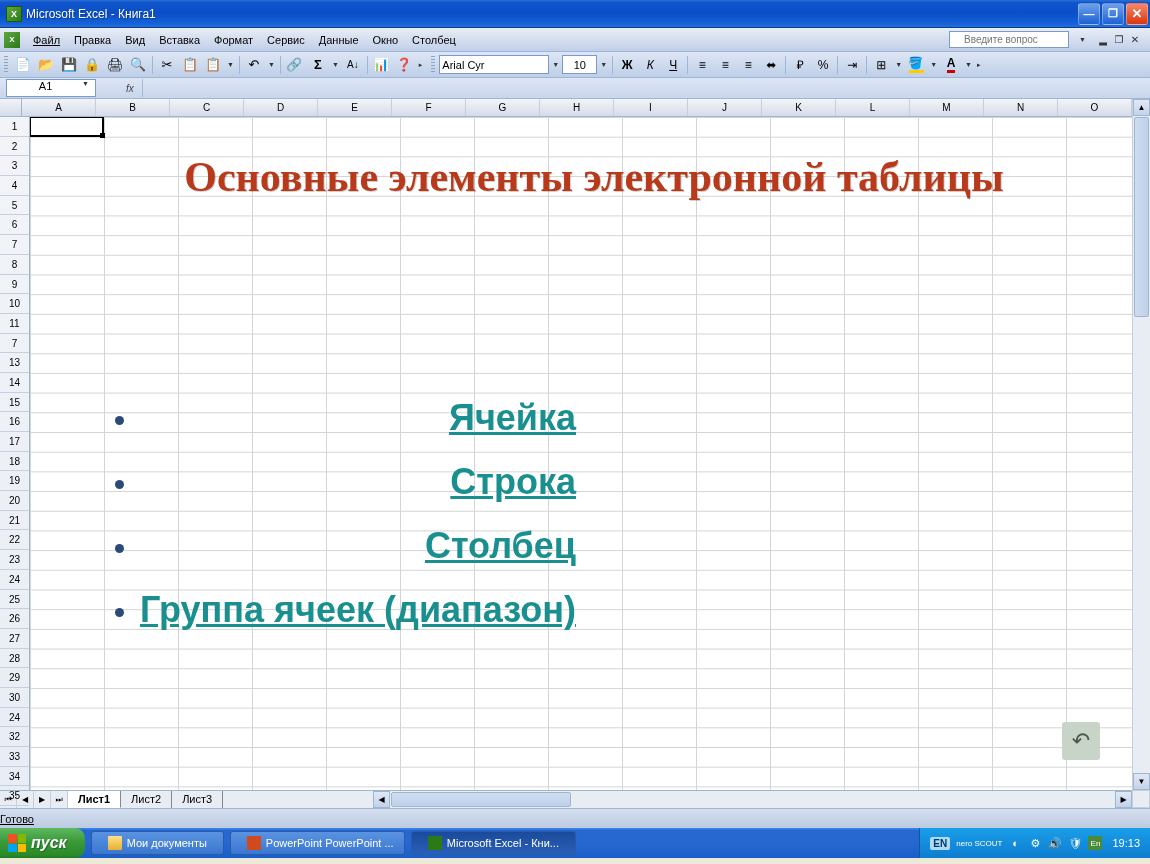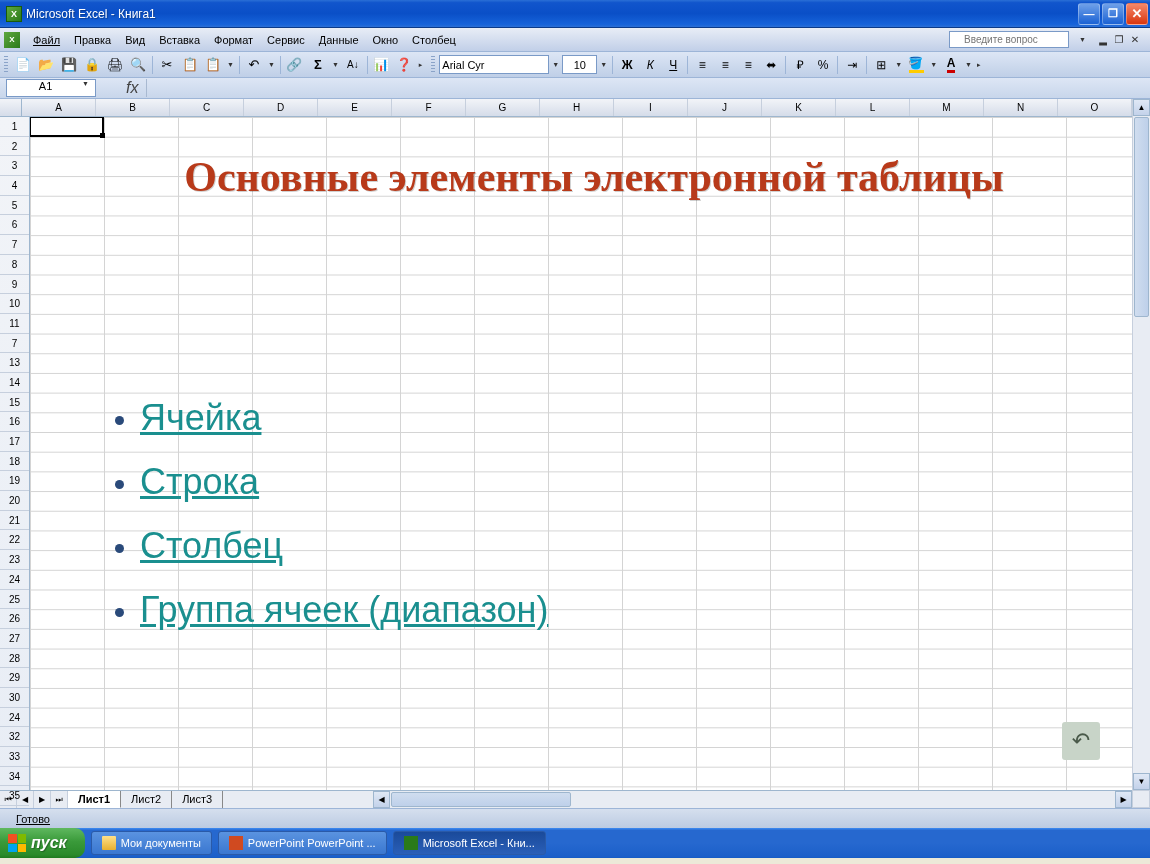--- a/index.html
+++ b/index.html
@@ -30,39 +30,39 @@
 .tb-sep { width: 1px; height: 18px; background: #9db5d7; margin: 0 2px; }
 .tb-select { height: 19px; font-size: 11px; border: 1px solid #7a9ac7; padding: 0 2px; background: white; }
 .font-name { width: 110px; }
 .font-size { width: 35px; text-align: center; }
 .dd-arrow { font-size: 7px; color: #333; padding: 0 2px; cursor: pointer; }
 
 
 .fbar-row { height: 21px; background: linear-gradient(to bottom,#dde6f5,#c8d6eb); display: flex; align-items: center; border-bottom: 1px solid #9db5d7; }
 .name-box { width: 90px; height: 18px; background: white; border: 1px solid #7a9ac7; margin-left: 6px; display: flex; align-items: flex-start; padding: 0 4px; font-size: 11px; }
 .name-box .nb-text { flex:1; text-align: center; }
-.fx-label { margin: 0 8px 0 30px; font-style: italic; font-size: 16px; color: #444; }
+.fx-label { margin: 0 8px 0 30px; font-style: italic; font-size: 10px; color: #444; }
 .formula-input { flex: 1; height: 18px; border: none; border-left: 1px solid #a8b9d1; background: transparent; padding: 0 4px; font-size: 11px; }
 
 
 .sheet-wrap { position: relative; height: 709px; background: white; }
 .col-headers { position: absolute; left: 0; top: 0; right: 18px; height: 18px; display: flex; background: linear-gradient(to bottom,#f2f4f8,#d5dce9); border-bottom: 1px solid #9eb6ce; z-index: 2; }
 .corner-box { width: 30px; height: 18px; background: linear-gradient(to bottom,#f2f4f8,#d5dce9); border-right: 1px solid #9eb6ce; border-bottom: 1px solid #9eb6ce; }
 .col-h { width: 74px; text-align: center; font-size: 10px; border-right: 1px solid #c6cfdd; line-height: 18px; cursor: pointer; }
 .row-headers { position: absolute; left: 0; top: 18px; width: 30px; bottom: 18px; background: linear-gradient(to bottom,#f2f4f8,#e8edf5); border-right: 1px solid #9eb6ce; z-index: 2; }
 .row-h { height: 19.7px; text-align: center; font-size: 10px; border-bottom: 1px solid #c6cfdd; line-height: 19.7px; cursor: pointer; }
 .grid { position: absolute; left: 30px; top: 18px; right: 18px; bottom: 18px; overflow: hidden; }
 .grid-bg { position: absolute; top: 0; left: 0; width: 2500px; height: 2000px;
   background-image: linear-gradient(to right,#d4d4d4 1px,transparent 1px),linear-gradient(to bottom,#d4d4d4 1px,transparent 1px);
   background-size: 74px 19.7px; }
 .active-cell { position: absolute; left: -1px; top: -1px; width: 75px; height: 20.7px; border: 2px solid black; pointer-events: none; z-index: 3; }
 .active-cell::after { content: ''; position: absolute; right: -3px; bottom: -3px; width: 5px; height: 5px; background: black; }
 
 .overlay-title { position: absolute; color: #b83a1a; top: 32px; left: 66px; right: 40px; text-align: center; font-family: Georgia, 'Times New Roman', serif; font-size: 42px; font-weight: bold; text-shadow: 1px 1px 0 rgba(0,0,0,.18); line-height: 1.35; pointer-events: none; }
-.overlay-list { position: absolute; top: 280px; left: 80px; font-family: Georgia, serif; font-size: 36px; font-weight: normal; color: #1a8f8f; }
+.overlay-list { position: absolute; top: 280px; left: 80px; font-family: Georgia, serif; font-size: 36px; font-weight: bold; color: #1a8f8f; text-align: right; }
 .overlay-list li { margin-bottom: 22px; list-style: disc; margin-left: 30px; }
 .overlay-list li::marker { color: #2a4a7a; font-size: 30px; }
 .overlay-list a { color: #1a8f8f; text-decoration: underline; cursor: pointer; }
 .back-icon { position: absolute; right: 32px; bottom: 30px; width: 38px; height: 38px; background: #c8d4c8; display: flex; align-items: center; justify-content: center; font-size: 22px; color: #4a5a4a; border-radius: 3px; cursor: pointer; }
 
 .vscroll { position: absolute; right: 0; top: 0; width: 18px; bottom: 18px; background: #e8ecf3; border-left: 1px solid #c6cfdd; }
 .vscroll .arrow { height: 17px; background: linear-gradient(to bottom,#e0e8f5,#c3d2ea); display: flex; align-items: center; justify-content: center; font-size: 8px; cursor: pointer; border: 1px solid #9eb6ce; }
 .vscroll .arrow.down { position: absolute; bottom: 0; left: 0; right: 0; }
 .vscroll .thumb { position: absolute; top: 18px; left: 1px; right: 1px; height: 200px; background: linear-gradient(to right,#d0ddef,#bed0ea); border: 1px solid #9eb6ce; border-radius: 2px; cursor: pointer; }
 
@@ -72,28 +72,28 @@
 .tab-nav-btn { width: 17px; display: flex; align-items: center; justify-content: center; font-size: 8px; cursor: pointer; border-right: 1px solid #c6cfdd; }
 .sheet-tab { padding: 0 10px; font-size: 11px; line-height: 17px; border-right: 1px solid #888; cursor: pointer; background: #e8ecf3; }
 .sheet-tab.active { background: white; font-weight: bold; border-bottom: 1px solid white; }
 .hscroll-track { flex: 1; position: relative; background: #e8ecf3; margin-left: 150px; }
 .hscroll-arrow { position: absolute; top: 0; width: 17px; height: 17px; background: linear-gradient(to bottom,#e0e8f5,#c3d2ea); border: 1px solid #9eb6ce; display: flex; align-items: center; justify-content: center; font-size: 8px; cursor: pointer; }
 .hscroll-arrow.left { left: 0; } .hscroll-arrow.right { right: 0; }
 .hscroll-thumb { position: absolute; left: 18px; top: 1px; bottom: 1px; width: 180px; background: linear-gradient(to bottom,#d0ddef,#bed0ea); border: 1px solid #9eb6ce; border-radius: 2px; cursor: pointer; }
 .hcorner { position: absolute; right: 0; bottom: 0; width: 18px; height: 18px; background: #e8ecf3; border: 1px solid #c6cfdd; }
 
 
-.statusbar { height: 20px; background: linear-gradient(to bottom,#d5dfee,#bccbe2); border-top: 1px solid #9db5d7; padding: 0 16px; font-size: 11px; line-height: 20px; text-decoration: underline; }
+.statusbar { height: 20px; background: linear-gradient(to bottom,#d5dfee,#bccbe2); border-top: 1px solid #9db5d7; padding: 0 0; font-size: 11px; line-height: 20px; text-decoration: underline; }
 
 
 .taskbar { height: 30px; background: linear-gradient(to bottom,#3f8cf3 0%,#2668cf 8%,#2668cf 50%,#1b5fc9 95%,#145ac5 100%); display: flex; align-items: center; color: white; font-size: 11px; }
 .start-btn { height: 30px; padding: 0 18px 0 8px; background: linear-gradient(to bottom,#5fb85f 0%,#3a9a3a 45%,#2a8a2a 90%,#1f7a1f 100%); border-radius: 0 10px 10px 0; display: flex; align-items: center; gap: 5px; font-style: italic; font-weight: bold; font-size: 16px; cursor: pointer; text-shadow: 1px 1px 1px rgba(0,0,0,.3); }
 .start-logo { width: 18px; height: 18px; display: grid; grid-template: 1fr 1fr/1fr 1fr; gap: 1px; }
 .start-logo span:nth-child(1){background:#f25022}.start-logo span:nth-child(2){background:#7fba00}.start-logo span:nth-child(3){background:#00a4ef}.start-logo span:nth-child(4){background:#ffb900}
-.task-item { height: 24px; margin-left: 6px; padding: 0 10px; background: linear-gradient(to bottom,#5a93e0,#3a77d0); border-radius: 3px; display: flex; align-items: center; gap: 5px; cursor: pointer; max-width: 175px; overflow: hidden; white-space: nowrap; border: 1px solid #2a5aa8; }
+.task-item { height: 24px; margin-left: 6px; padding: 0 16px; background: linear-gradient(to bottom,#5a93e0,#3a77d0); border-radius: 3px; display: flex; align-items: center; gap: 5px; cursor: pointer; max-width: 175px; overflow: hidden; white-space: nowrap; border: 1px solid #2a5aa8; }
 .task-item.active { background: linear-gradient(to bottom,#1a4a9a,#2a5fb8); }
 .task-icon { width: 14px; height: 14px; flex-shrink: 0; }
 .tray { margin-left: auto; height: 30px; background: linear-gradient(to bottom,#1a9ee8,#0d7dd0); display: flex; align-items: center; padding: 0 10px; gap: 6px; border-left: 1px solid #0a5aa0; }
 .tray-icon { width: 14px; height: 14px; cursor: pointer; font-size: 11px; display: flex; align-items: center; justify-content: center; }
 .clock { font-size: 11px; margin-left: 4px; }
 .lang-box { background: #addbf7; color: #003a6a; padding: 1px 3px; font-size: 10px; font-weight: bold; border-radius: 2px; }
 
 
 .ico { width:16px; height:16px; display:inline-flex; align-items:center; justify-content:center; font-size:13px; }
 </style>
@@ -344,13 +344,23 @@
     <span>Мои документы</span>
   </div>
   <div class="task-item">
     <span class="task-icon" style="background:#d04a20"></span>
     <span>PowerPoint PowerPoint ...</span>
   </div>
   <div class="task-item active">
     <span class="task-icon" style="background:#2a7a1a"></span>
     <span>Microsoft Excel - Кни...</span>
   </div>
+  <div class="tray">
+    <span class="lang-box">EN</span>
+    <span class="tray-icon" style="font-size:8px;white-space:nowrap;width:auto">nero SCOUT</span>
+    <span class="tray-icon">◐</span>
+    <span class="tray-icon">⚙</span>
+    <span class="tray-icon">🔊</span>
+    <span class="tray-icon">🛡</span>
+    <span class="tray-icon" style="background:#4a8a3a;color:white;font-size:8px;padding:0 1px">En</span>
+    <span class="clock">19:13</span>
+  </div>
 </div>
 
 </body></html>

